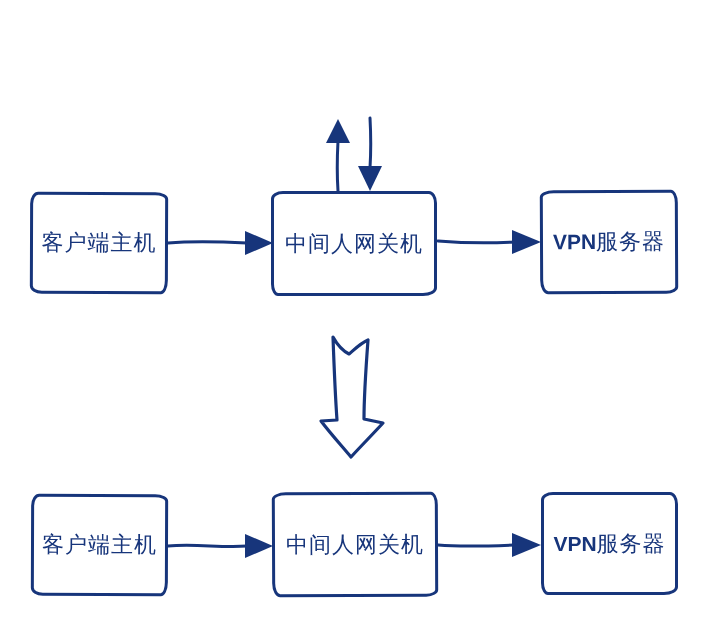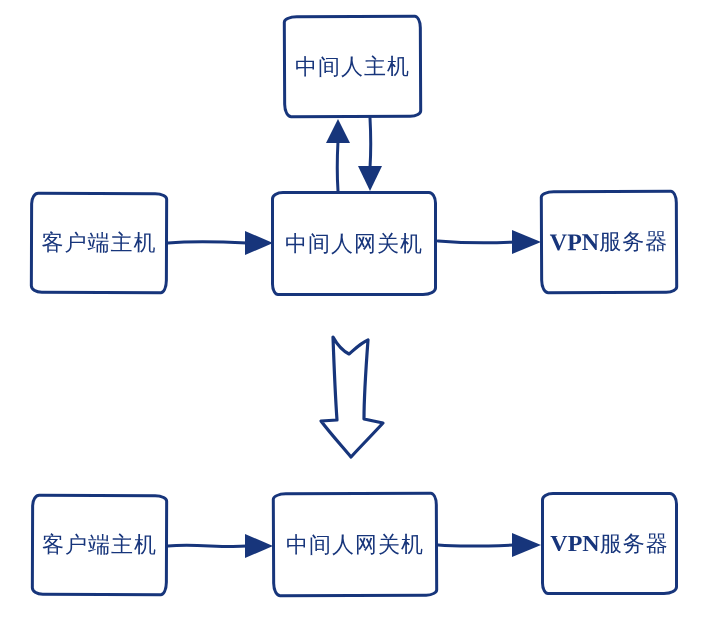--- a/index.html
+++ b/index.html
@@ -27,23 +27,23 @@
     align-items: center;
     justify-content: center;
     font-size: 22px;
     letter-spacing: 1px;
     white-space: nowrap;
   }
   .sk-a { border-radius: 14px 7px 12px 8px / 7px 13px 7px 14px; transform: rotate(-0.25deg); }
   .sk-b { border-radius: 8px 13px 7px 12px / 12px 7px 14px 8px; transform: rotate(0.2deg); font-family: Liberation Mono, monospace; }
   .sk-c { border-radius: 12px 8px 14px 7px / 8px 12px 8px 12px; }
   .vpn-prefix {
-    font-family: Liberation Serif, serif;
+    font-family: Liberation Sans, sans-serif;
     font-weight: bold;
-    font-size: 24px;
+    font-size: 21px;
     letter-spacing: 0;
   }
   
   .n-mitm-host   { left: 283px; top:  15px; width: 139px; height: 103px; }
   .n-client-top  { left:  30px; top: 192px; width: 138px; height: 102px; }
   .n-gateway-top { left: 271px; top: 191px; width: 166px; height: 105px; }
   .n-vpn-top     { left: 540px; top: 190px; width: 138px; height: 104px; }
   .n-client-bot  { left:  31px; top: 494px; width: 137px; height: 102px; }
   .n-gateway-bot { left: 272px; top: 492px; width: 166px; height: 105px; }
   .n-vpn-bot     { left: 541px; top: 492px; width: 137px; height: 103px; }
@@ -81,23 +81,20 @@
              C338 346 343 351 349 354
              C356 348 361 343 368 340
              C366 367 364 394 364 419
              L383 423
              C372 435 361 446 351 457
              C341 445 330 433 321 421
              L337 420
              C335 392 334 365 333 337 Z"></path>
   </svg>
 
-  <div class="node n-mitm-host sk-a">
-    <span>中间人主机</span>
-  </div>
 
   <div class="node n-client-top sk-b">
     <span>客户端主机</span>
   </div>
 
   <div class="node n-gateway-top sk-c">
     <span>中间人网关机</span>
   </div>
 
   <div class="node n-vpn-top sk-a">

